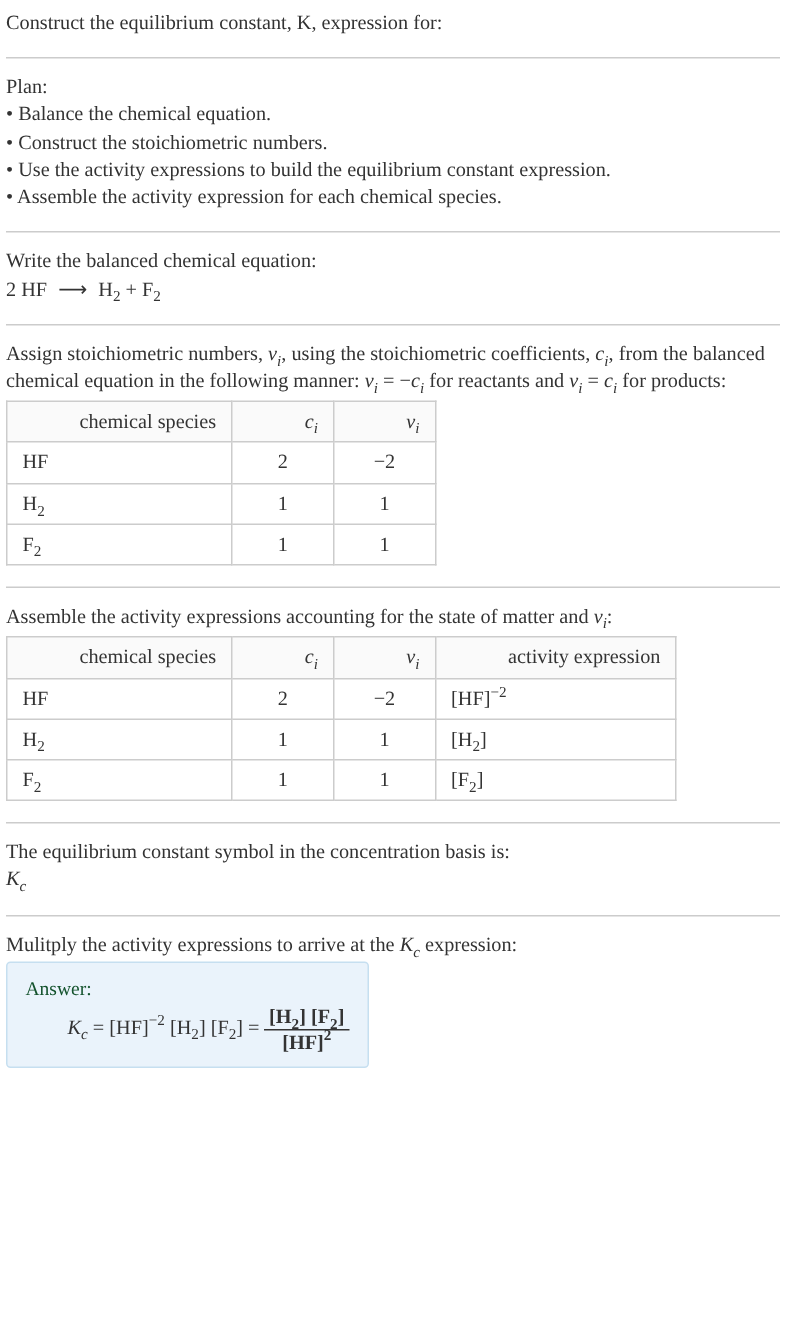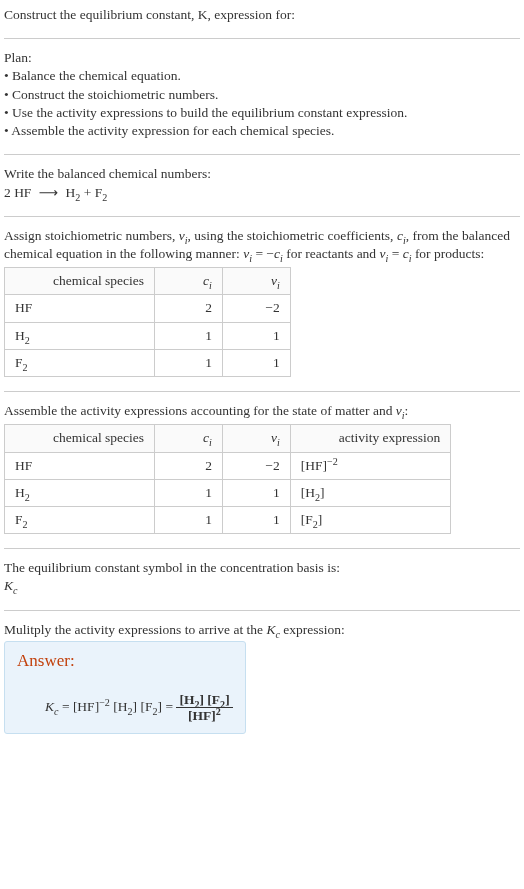--- a/index.html
+++ b/index.html
@@ -28,31 +28,31 @@
     margin-top: 4px;
   }
   table.data th, table.data td {
     border: 1px solid #ccc;
     padding: 4px 10px;
     text-align: left;
     font-weight: normal;
     background: #fff;
   }
   table.data th { background: #fafafa; padding-left: 48px; }
-  table.data td.center, table.data th.center { text-align: right; }
+  table.data td.center, table.data th.center { text-align: center; }
 
   .answerbox {
     display: inline-block;
     background: #eaf3fb;
     border: 1px solid #c6dff0;
     border-radius: 3px;
     padding: 8px 12px 10px 12px;
     margin-top: 2px;
   }
-  .answerbox .label { font-size: 17px; color: #c2410c; margin-bottom: 20px; }
+  .answerbox .label { font-size: 13px; color: #14532d; margin-bottom: 4px; }
   .answerbox .formula { padding-left: 28px; }
 
   .frac {
     display: inline-block;
     vertical-align: middle;
     text-align: center;
     line-height: 1.0;
     font-weight: bold;
   }
   .frac .num { display: block; padding: 0 3px 1px 3px; }
@@ -73,21 +73,21 @@
     <div>Plan:</div>
     <div>• Balance the chemical equation.</div>
     <div>• Construct the stoichiometric numbers.</div>
     <div>• Use the activity expressions to build the equilibrium constant expression.</div>
     <div>• Assemble the activity expression for each chemical species.</div>
   </div>
 
   <hr class="sep">
 
   <div>
-    <div>Write the balanced chemical numbers:</div>
+    <div>Write the balanced chemical equation:</div>
     <div class="eq">2 HF <span class="arrow">⟶</span> H<sub>2</sub> + F<sub>2</sub></div>
   </div>
 
   <hr class="sep">
 
   <div>
     <div>Assign stoichiometric numbers, <i>ν<sub>i</sub></i>, using the stoichiometric coefficients, <i>c<sub>i</sub></i>, from the balanced chemical equation in the following manner: <i>ν<sub>i</sub></i> = −<i>c<sub>i</sub></i> for reactants and <i>ν<sub>i</sub></i> = <i>c<sub>i</sub></i> for products:</div>
     <table class="data">
       <tbody>
           <tr>

